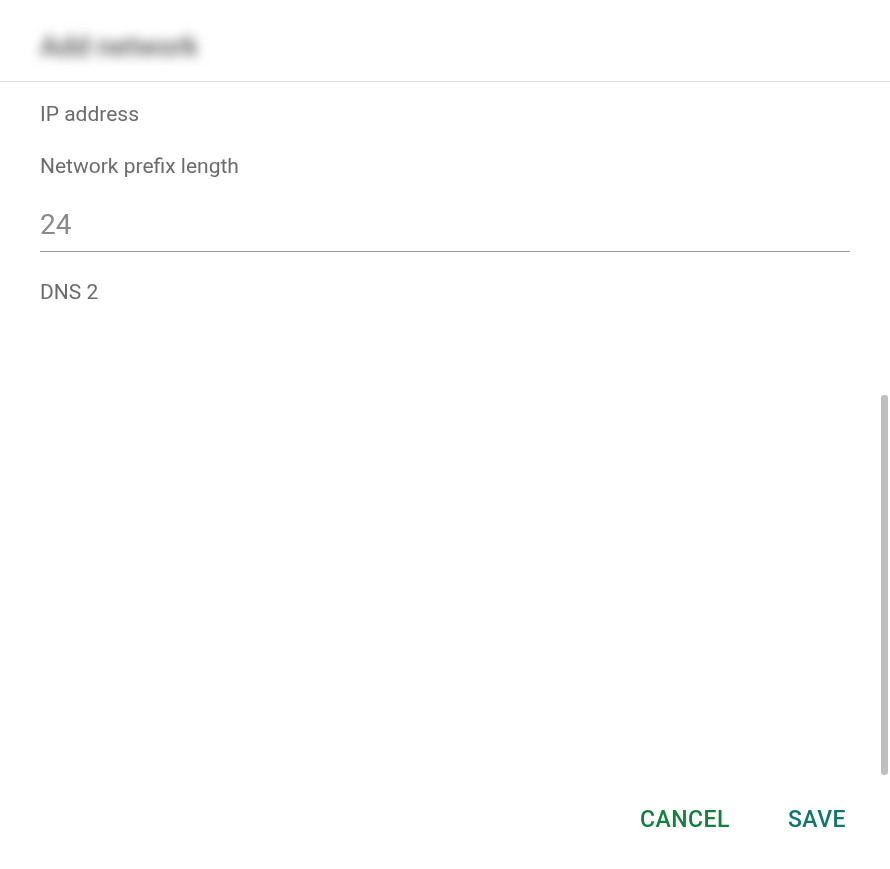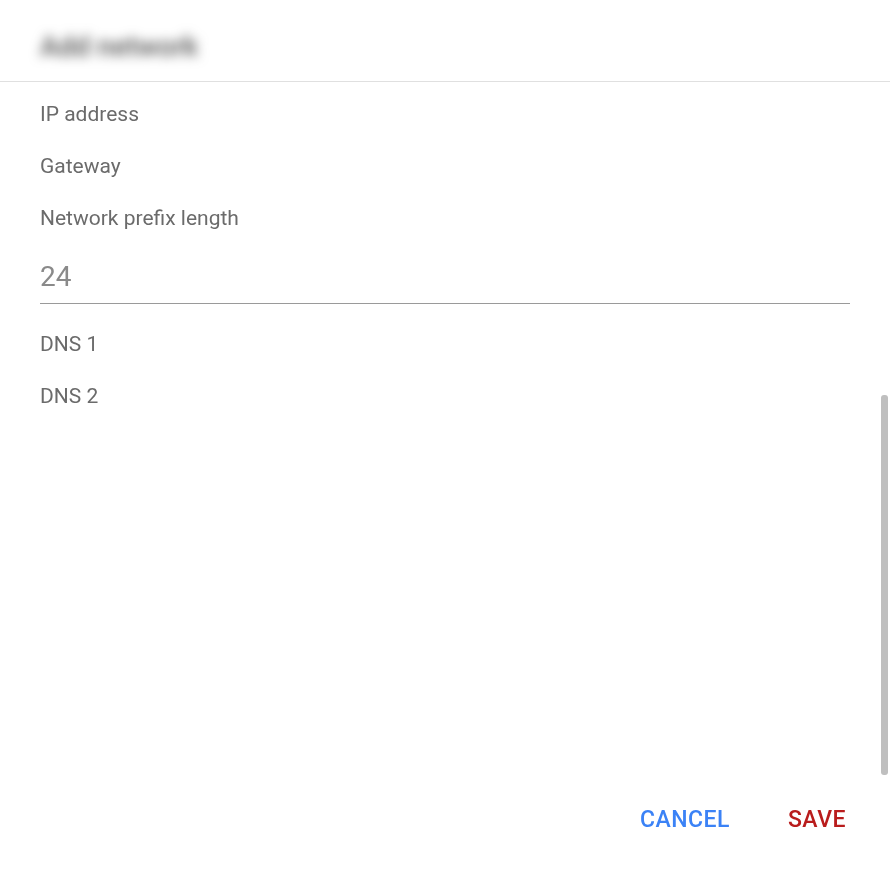--- a/index.html
+++ b/index.html
@@ -65,24 +65,24 @@
       border: none;
       background: none;
       font-size: 23px;
       font-weight: 500;
       letter-spacing: 0.5px;
       cursor: pointer;
       font-family: inherit;
       padding: 8px 4px;
     }
     .btn-cancel {
-      color: #3b82f6;
+      color: #15803d;
     }
     .btn-save {
-      color: #b91c1c;
+      color: #0f766e;
     }
     .scrollbar-indicator {
       position: absolute;
       right: 2px;
       top: 395px;
       width: 7px;
       height: 380px;
       background: #bfbfbf;
       border-radius: 3px;
     }
@@ -94,30 +94,28 @@
   <span class="dialog-title">Add network</span>
 </div>
 
 <div class="form-container">
 
   <div class="field-group">
     <label class="field-label">IP address</label>
   </div>
 
   <div class="field-group">
-    <label class="field-label">Gateway</label>
   </div>
 
   <div class="field-group">
     <label class="field-label">Network prefix length</label>
     <input type="text" class="text-input" placeholder="24" style="">
   </div>
 
   <div class="field-group">
-    <label class="field-label">DNS 1</label>
   </div>
 
   <div class="field-group">
     <label class="field-label">DNS 2</label>
   </div>
 
 </div>
 
 <div class="button-row">
   <button class="btn btn-cancel">CANCEL</button>

